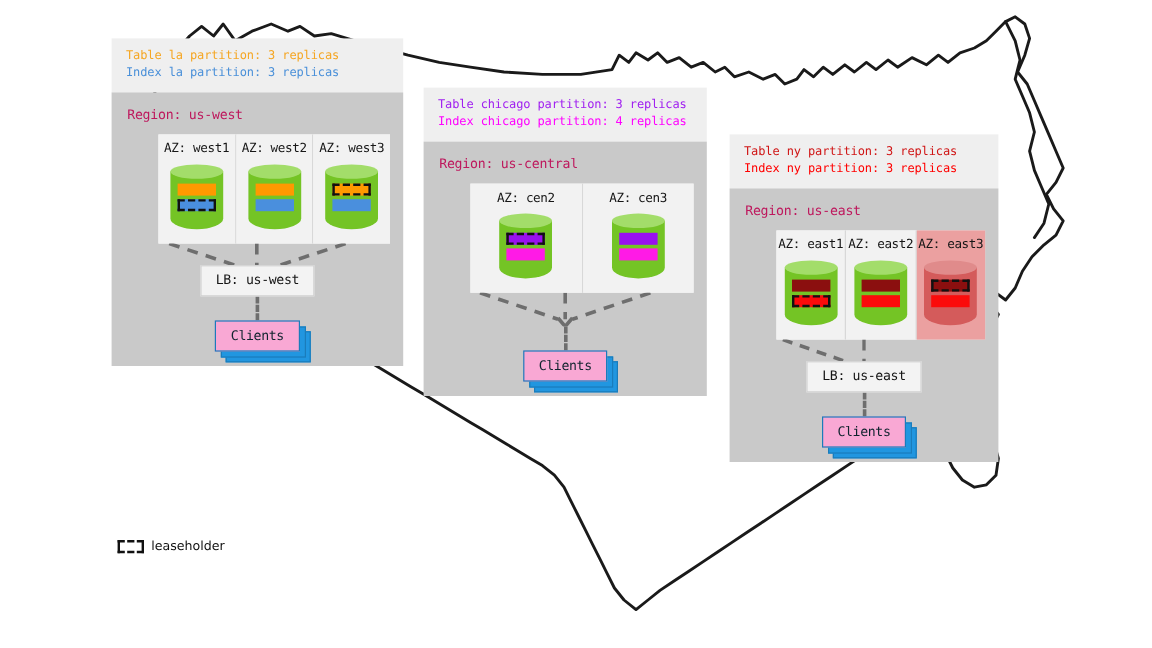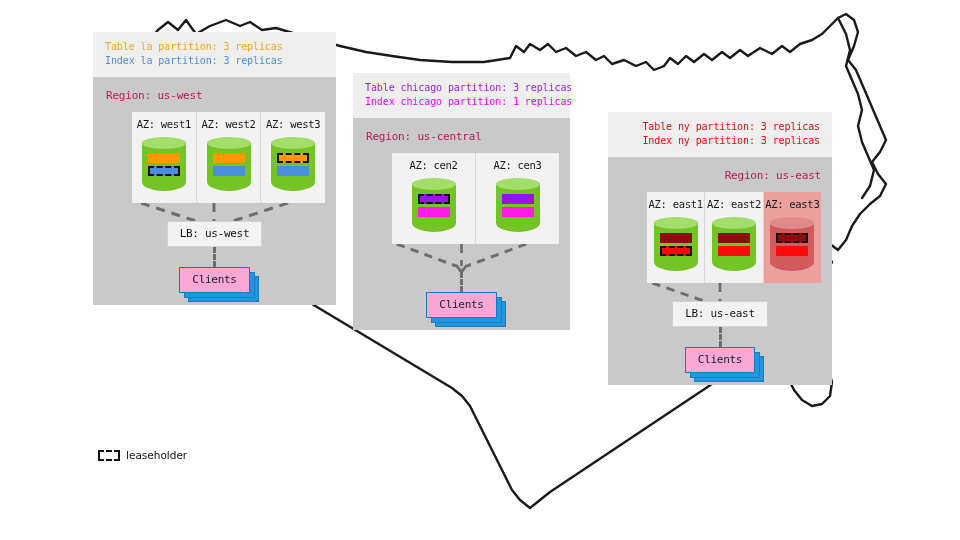--- a/index.html
+++ b/index.html
@@ -276,24 +276,24 @@
       <div class="clients-row">
         <div class="clients">
           <span class="clients-shadow" style="left:9px; top:9px; width:100%; height:100%;"></span>
           <span class="clients-shadow" style="left:5px; top:5px; width:100%; height:100%;"></span>
           <div class="clients-main">Clients</div>
         </div>
       </div>
     </div>
   </div>
 
-  <div class="region-card" style="left:353px; top:73px; width:217px;">
+  <div class="region-card" style="left:353px; top:73px; width:236px;">
     <div class="partition-header">
       <div class="partition-line" style="color: rgb(160, 32, 240);">Table chicago partition: 3 replicas</div>
-      <div class="partition-line" style="color: rgb(255, 0, 255);">Index chicago partition: 1 replicas</div>
+      <div class="partition-line" style="color: rgb(255, 0, 255);">Index chicago partition: 4 replicas</div>
     </div>
     <div class="region-body">
       <div class="region-title">Region: us-central</div>
 
       <div class="az-strip">
         <div class="az-cell">
           <div class="az-label">AZ: cen2</div>
           <div class="cyl">
             <div class="cyl-body"></div>
             <div class="cyl-top"></div>
@@ -325,21 +325,21 @@
       <div class="clients-row">
         <div class="clients">
           <span class="clients-shadow" style="left:9px; top:9px; width:100%; height:100%;"></span>
           <span class="clients-shadow" style="left:5px; top:5px; width:100%; height:100%;"></span>
           <div class="clients-main">Clients</div>
         </div>
       </div>
     </div>
   </div>
 
-  <div class="region-card" style="left:608px; top:112px; width:224px;text-align:right;">
+  <div class="region-card" style="left:608px; top:112px; width:224px;">
     <div class="partition-header">
       <div class="partition-line" style="color: rgb(208, 22, 22);">Table ny partition: 3 replicas</div>
       <div class="partition-line" style="color: rgb(255, 0, 0);">Index ny partition: 3 replicas</div>
     </div>
     <div class="region-body">
       <div class="region-title">Region: us-east</div>
 
       <div class="az-strip">
         <div class="az-cell">
           <div class="az-label">AZ: east1</div>

